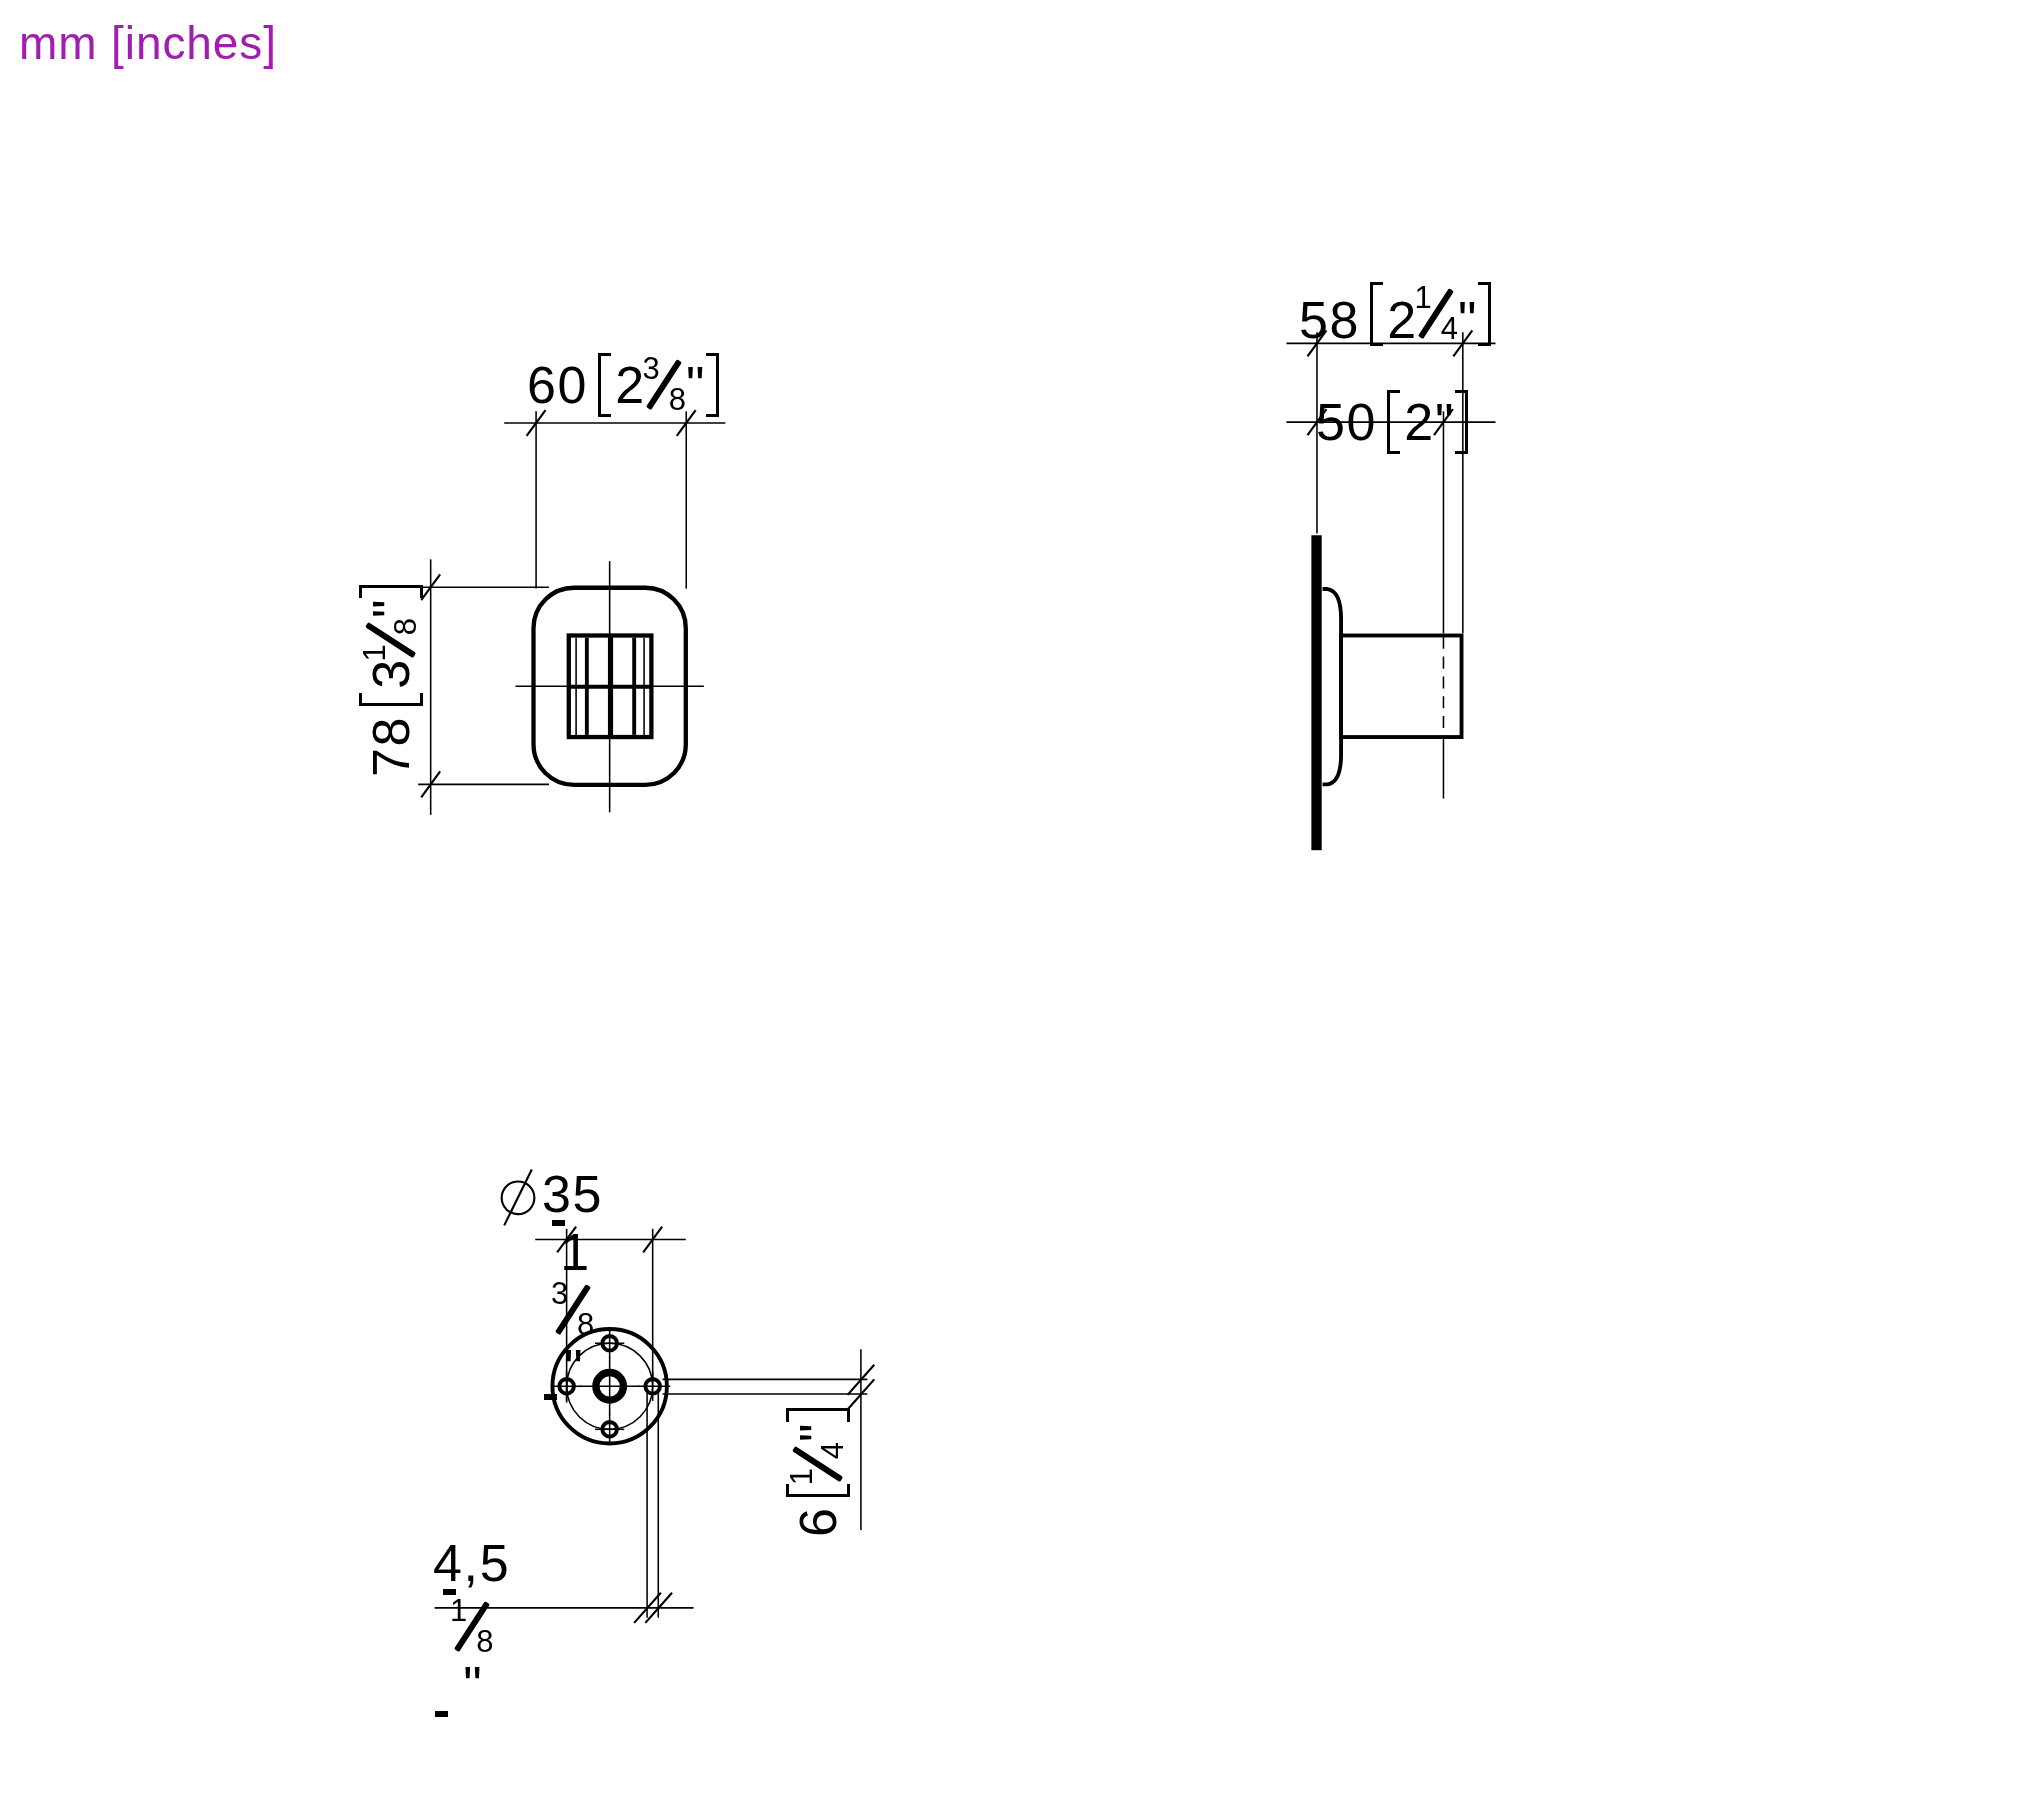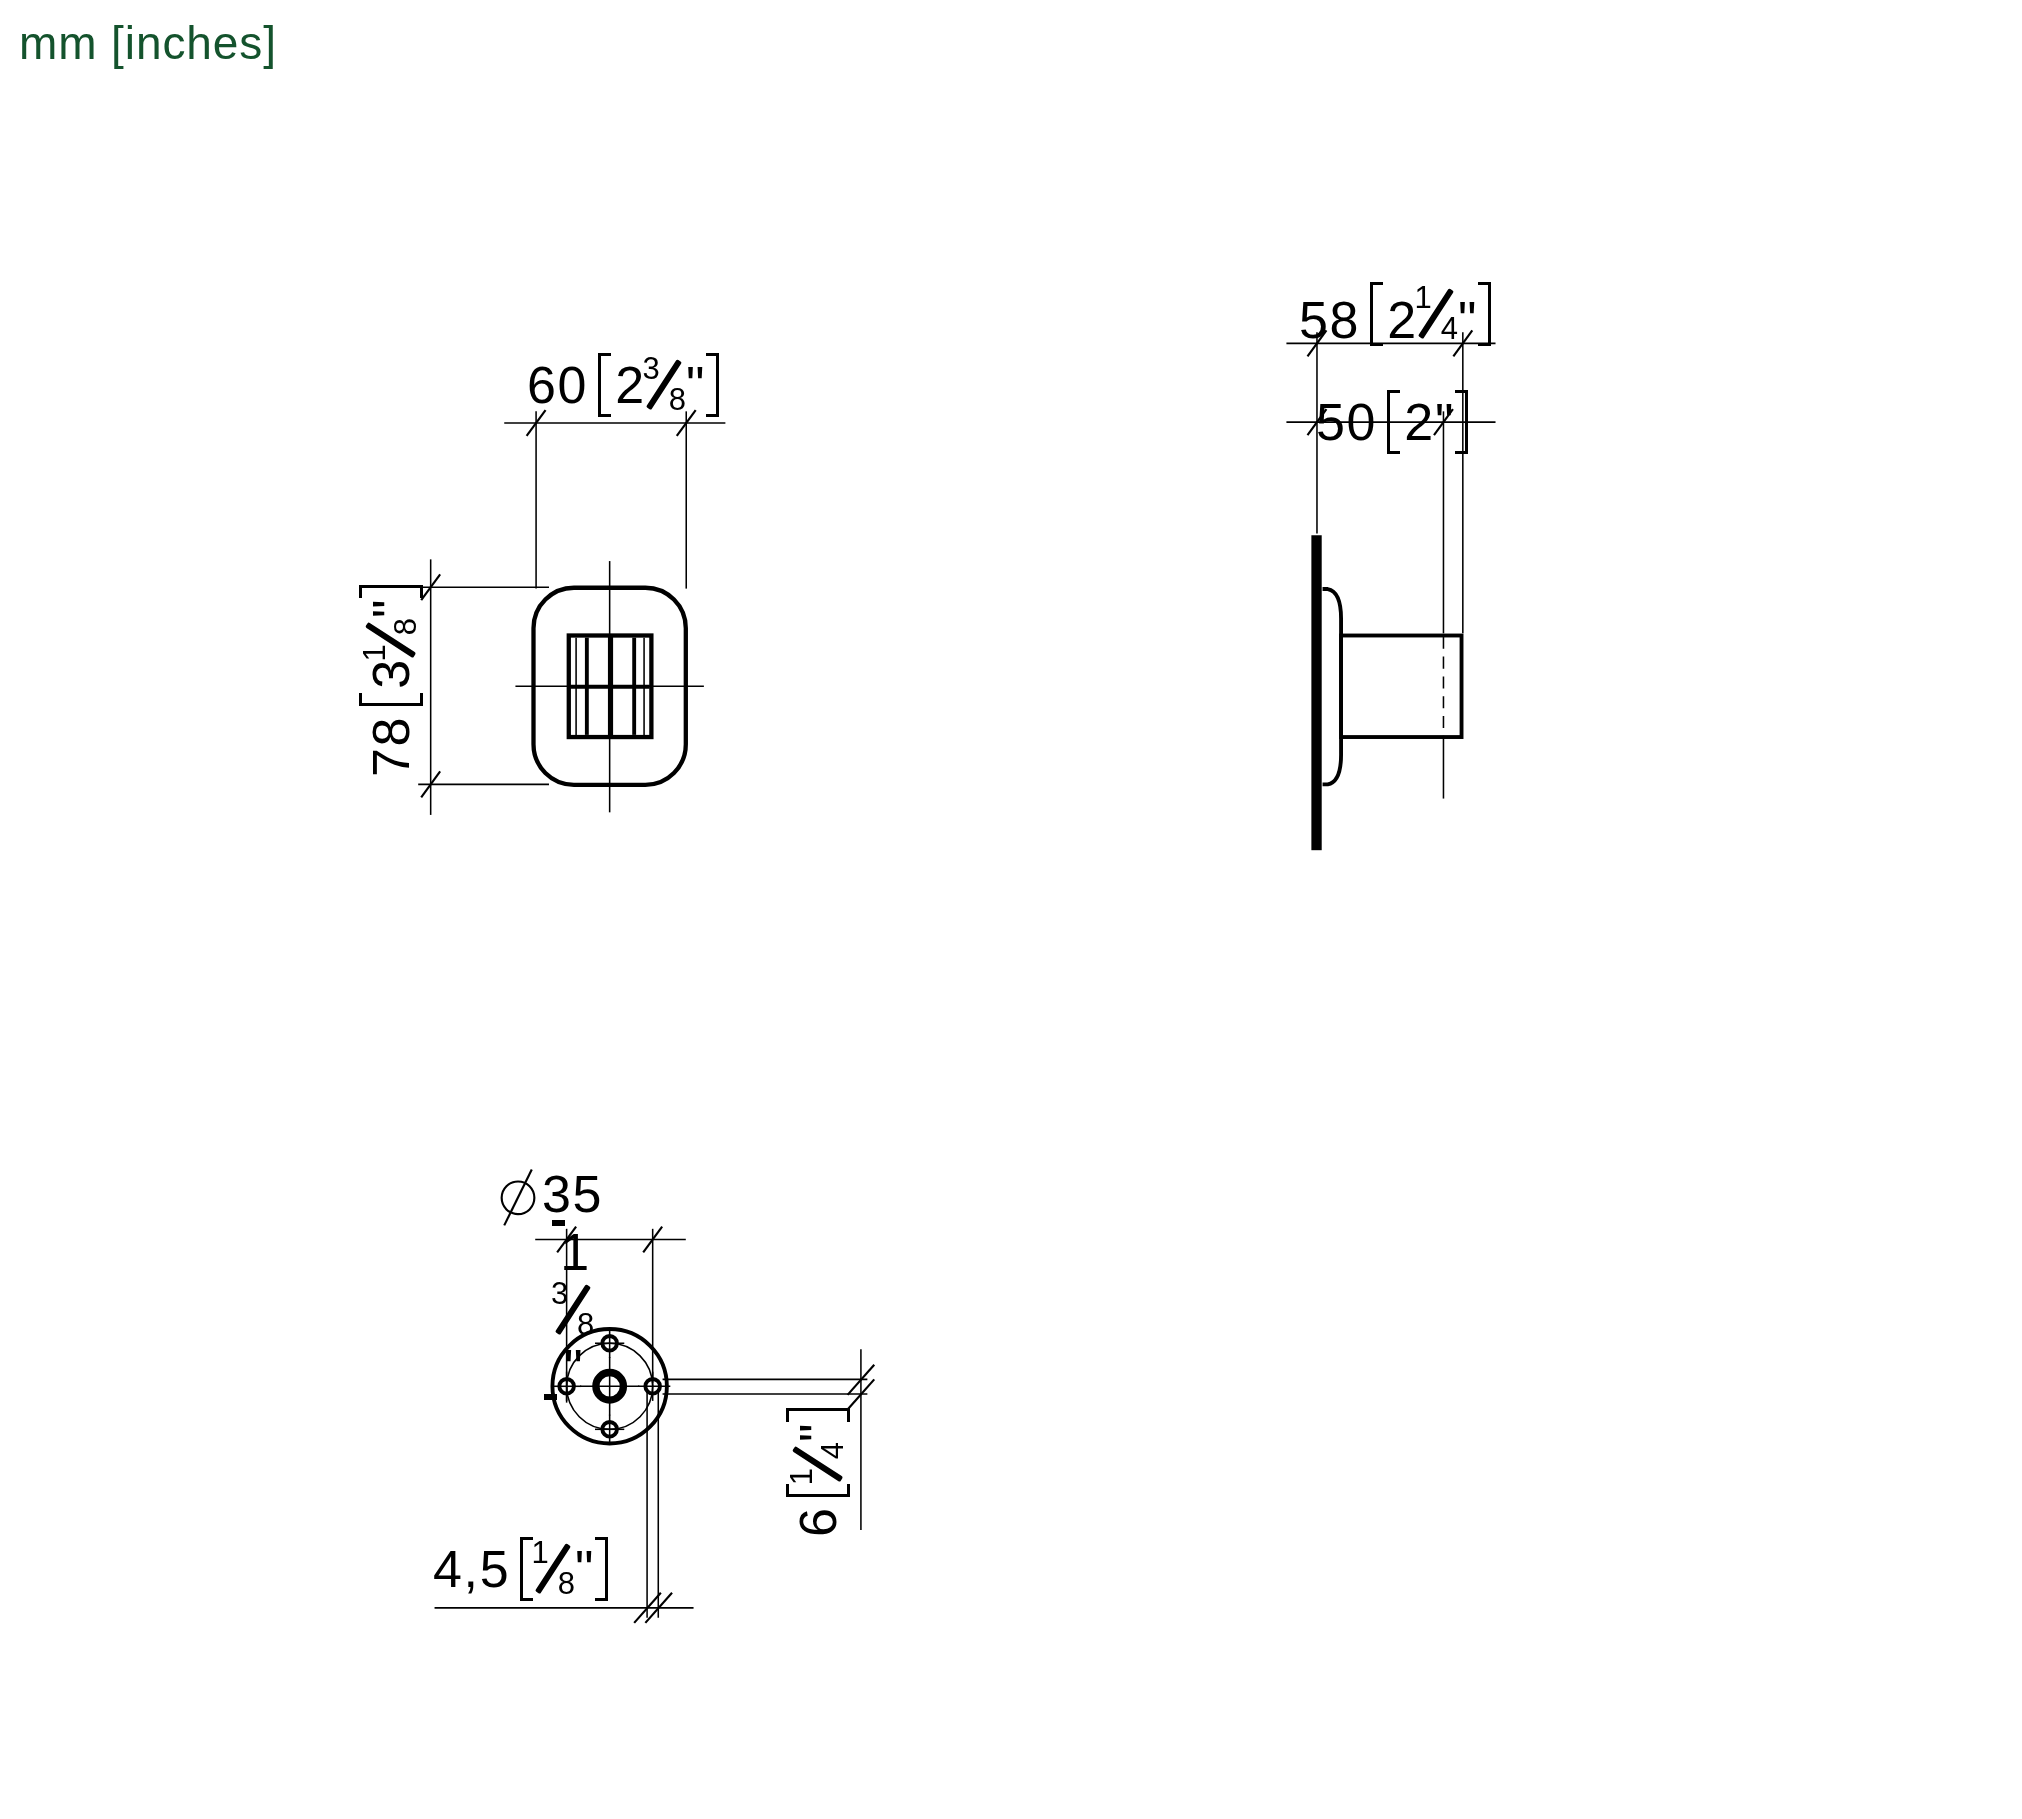--- a/index.html
+++ b/index.html
@@ -1,18 +1,18 @@
 <!DOCTYPE html>
 <html style="font-size:13.8px"><head>
 <meta charset="utf-8">
 <style>
   html,body{margin:0;padding:0;background:#ffffff;}
   .canvas{position:relative;width:2023px;height:1820px;background:#ffffff;overflow:hidden;
           font-family:"Liberation Sans", sans-serif;color:#000;}
-  .unit-note{position:absolute;left:19px;top:15.5px;font-size:46px;letter-spacing:0.9px;color:#14532d;}
+  .unit-note{position:absolute;left:19px;top:15.5px;font-size:46px;letter-spacing:0.9px;color:#a21caf;}
   svg.draw{position:absolute;left:0;top:0;}
 
   
   .dim-label{position:absolute;display:flex;align-items:center;height:64px;
              font-size:52px;line-height:1;color:#000;white-space:nowrap;}
   .dim-label .t{display:inline-block;}
   .mm{letter-spacing:1.7px;}
   .br{align-self:stretch;width:10.3px;flex:none;}
   .br-open{border-top:3px solid #000;border-bottom:3px solid #000;border-left:3px solid #000;margin-left:9.5px;}
   .br-close{border-top:3px solid #000;border-bottom:3px solid #000;border-right:3px solid #000;margin-left:1.7px;}
@@ -208,21 +208,21 @@
     <span class="br br-open"></span>
     <span class="frac">
       <span class="num">1</span>
       <span class="slash"></span>
       <span class="den">4</span>
     </span>
     <span class="t quote">"</span>
     <span class="br br-close"></span>
   </div>
 
-  <div class="dim-label" style="left:433px;top:1537px;">
+  <div class="dim-label" style="left:433px;top:1537px;flex-direction:column;">
     <span class="t mm">4,5</span>
     <span class="br br-open"></span>
     <span class="frac">
       <span class="num">1</span>
       <span class="slash"></span>
       <span class="den">8</span>
     </span>
     <span class="t quote">"</span>
     <span class="br br-close"></span>
   </div>

